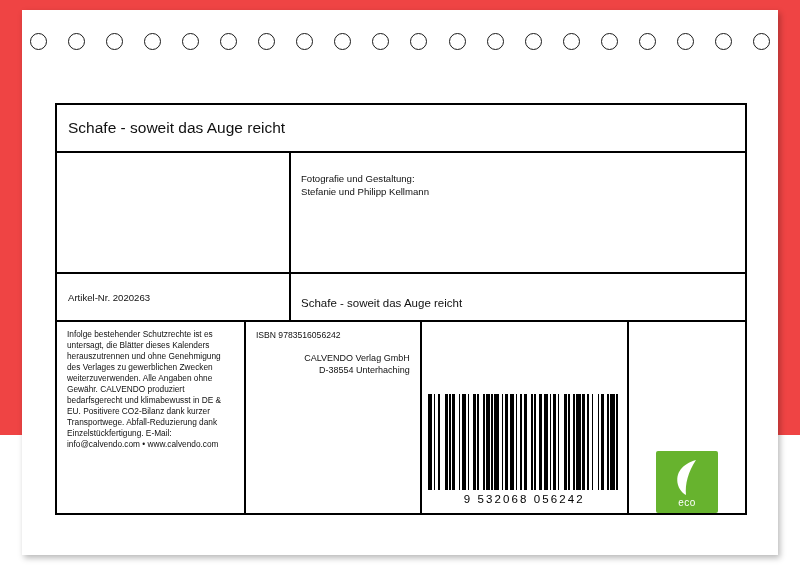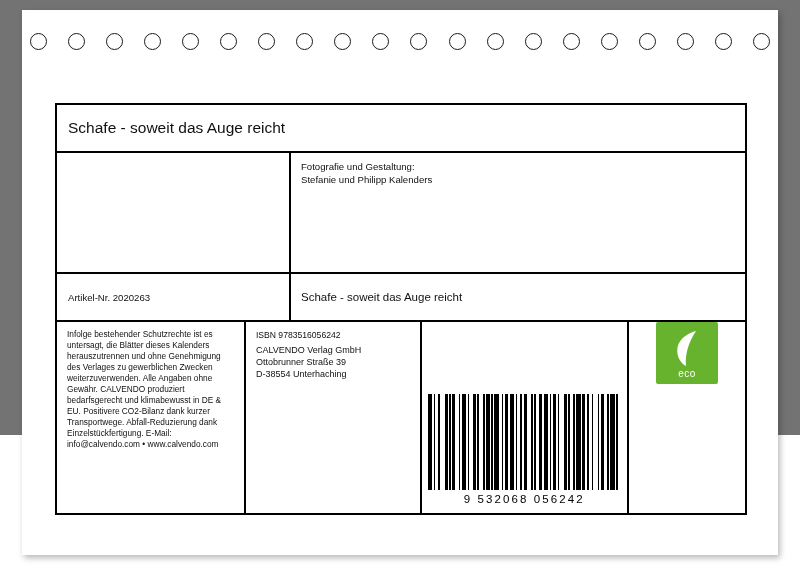--- a/index.html
+++ b/index.html
@@ -10,21 +10,21 @@
   body {
     width: 800px;
     height: 575px;
     font-family: "Liberation Sans", sans-serif;
     overflow: hidden;
   }
   #page {
     position: relative;
     width: 800px;
     height: 435px;
-    background: #737373;
+    background: #ef4444;
   }
   
   #card {
     position: absolute;
     left: 22px;
     top: 10px;
     width: 756px;
     height: 545px;
     background: #ffffff;
     box-shadow: 2px 3px 6px rgba(0,0,0,0.28);
@@ -96,20 +96,21 @@
   }
   .left-col {
     width: 234px;
     border-right: 2px solid #000;
     box-sizing: border-box;
     text-align: right;
   }
   .right-col {
     flex: 1;
     box-sizing: border-box;
+    margin-top: 12px;
   }
   .credits {
     font-size: 9.6px;
     line-height: 1.32;
     color: #111;
     padding: 8px 10px;
   }
   .artnr {
     font-size: 9.6px;
     color: #111;
@@ -138,21 +139,21 @@
     width: 217px;
     border-right: 2px solid #000;
     box-sizing: border-box;
     padding: 8px 10px 6px 10px;
     display: flex;
     flex-direction: column;
   }
   .isbn {
     font-size: 8.6px;
     color: #111;
-    margin-bottom: 4px;
+    margin-bottom: 12px;
   }
   .logo-wrap {
     flex: 1;
     display: flex;
     align-items: center;
     justify-content: center;
     padding-bottom: 2px;
   }
   .logo-inner {
     display: flex;
@@ -179,21 +180,21 @@
   }
   .logo-book {
     position: relative;
     width: 19px;
     height: 21px;
   }
   .addr {
     font-size: 9px;
     line-height: 1.34;
     color: #111;
-    text-align: left;
+    text-align: right;
     padding-bottom: 3px;
   }
   .barcode-cell {
     flex: 1;
     box-sizing: border-box;
     display: flex;
     align-items: stretch;
   }
   .barcode-box {
     flex: 1;
@@ -217,21 +218,21 @@
   .bc-digits {
     font-size: 11.5px;
     letter-spacing: 2.1px;
     color: #000;
     margin-top: 3px;
     font-family: "Liberation Sans", sans-serif;
   }
   .eco-cell {
     width: 118px;
     display: flex;
-    align-items: flex-start;
+    align-items: flex-end;
     justify-content: center;
     border-left: 2px solid #000;
     box-sizing: border-box;
   }
   .eco-badge {
     width: 62px;
     height: 62px;
     background: #67b32e;
     position: relative;
     border-radius: 2px;
@@ -286,38 +287,37 @@
   <div id="sheet">
 
     <div class="row r-title">
       <div class="cell title-cell">Schafe - soweit das Auge reicht</div>
     </div>
 
     <div class="row r-mid">
       <div class="left-col"></div>
       <div class="right-col credits">
         <div>Fotografie und Gestaltung:</div>
-        <div>Stefanie und Philipp Kalenders</div>
+        <div>Stefanie und Philipp Kellmann</div>
       </div>
     </div>
 
     <div class="row r-art">
       <div class="left-col artnr">Artikel-Nr. 2020263</div>
       <div class="right-col subtitle">Schafe - soweit das Auge reicht</div>
     </div>
 
     <div class="row r-bottom">
 
       <div class="legal">Infolge bestehender Schutzrechte ist es untersagt, die Blätter dieses Kalenders herauszutrennen und ohne Genehmigung des Verlages zu gewerblichen Zwecken weiterzuverwenden. Alle Angaben ohne Gewähr. CALVENDO produziert bedarfsgerecht und klimabewusst in DE &amp; EU. Positivere CO2-Bilanz dank kurzer Transportwege. Abfall-Reduzierung dank Einzelstückfertigung. E-Mail: info@calvendo.com • www.calvendo.com</div>
 
       <div class="pub">
         <div class="isbn">ISBN 9783516056242</div>
         <div class="addr">
           <div>CALVENDO Verlag GmbH</div>
-          <div>Ottobrunner Straße 39</div>
           <div>D-38554 Unterhaching</div>
         </div>
       </div>
 
       <div class="barcode-cell">
         <div class="barcode-box">
           <div class="bars" id="bars">
               <i style="width: 4.65px; background: rgb(0, 0, 0);"></i>
               <i style="width: 1.55px; background: transparent;"></i>
               <i style="width: 1.55px; background: rgb(0, 0, 0);"></i>

